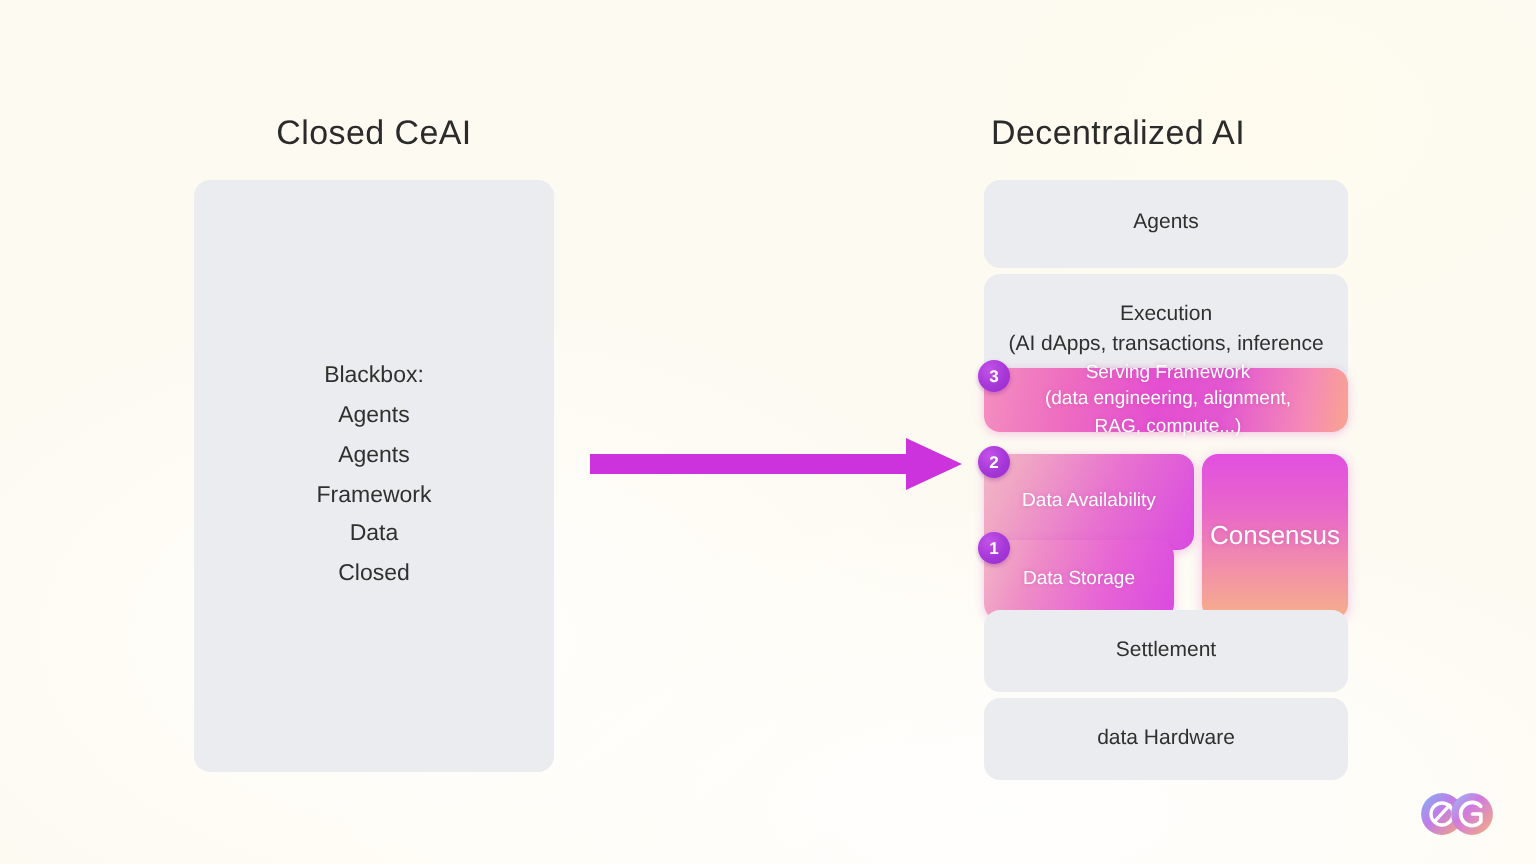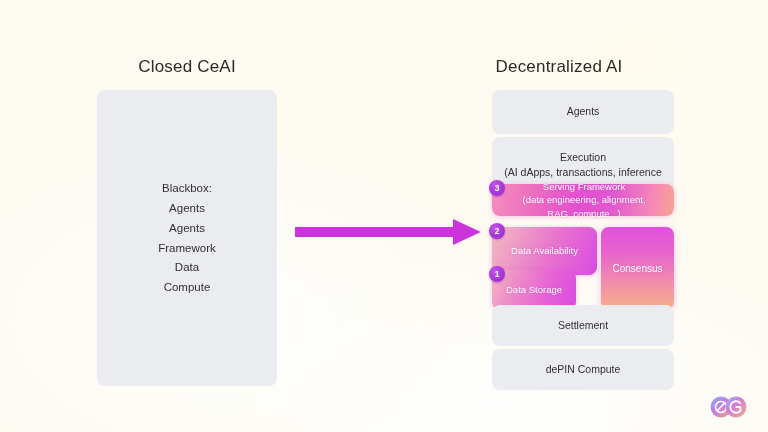--- a/index.html
+++ b/index.html
@@ -92,30 +92,30 @@
   }
   #layer-serving .pinktext{ padding:0 18px 0 20px; }
 
   
   #layer-da{
     top:137px; left:0; width:105px; height:48px;
     background:linear-gradient(115deg,#f2b9c6 0%,#f0a4c4 18%,#e873cf 55%,#d94ae0 100%);
     box-shadow:0 1px 5px rgba(210,70,200,.28);
   }
   #layer-ds{
-    top:180px; left:0; width:84px; height:40px;
+    top:180px; left:0; width:95px; height:40px;
     background:linear-gradient(110deg,#f3b7c6 0%,#ef8fc6 25%,#e662d6 65%,#d94ae0 100%);
     box-shadow:0 1px 5px rgba(210,70,200,.28);
   }
   #layer-consensus{
     top:137px; left:109px; width:73px; height:83px;
     background:linear-gradient(180deg,#e14fe0 0%,#e968c9 35%,#f291a8 70%,#f6b089 100%);
     box-shadow:0 1px 6px rgba(210,70,200,.3);
   }
-  #layer-consensus .pinktext{ font-size:10px; }
+  #layer-consensus .pinktext{ font-size:13px; }
 
   
   .badge{
     position:absolute;
     width:16px; height:16px;
     border-radius:50%;
     background:radial-gradient(circle at 35% 30%, #c252e8 0%, #a435d6 60%, #9a2ecf 100%);
     color:#fff;
     font-size:8.5px; font-weight:bold;
     display:flex; align-items:center; justify-content:center;
@@ -145,21 +145,21 @@
 
   <div class="title" id="title-left">Closed CeAI</div>
 
   <div class="left-panel">
     <div class="left-list">
       <span>Blackbox:</span>
       <span>Agents</span>
       <span>Agents</span>
       <span>Framework</span>
       <span>Data</span>
-      <span>Compute</span>
+      <span>Closed</span>
     </div>
   </div>
 
   <svg class="arrow" viewBox="0 0 186 26">
     <path d="M0 8 H158 V0 L186 13 L158 26 V18 H0 Z" fill="#cc33dd"></path>
   </svg>
 
   <div class="title" id="title-right">Decentralized AI</div>
 
   <div class="right-stack">
@@ -192,21 +192,21 @@
 
     <div class="layer" id="layer-consensus">
       <span class="pinktext">Consensus</span>
     </div>
 
     <div class="layer grey" id="layer-settlement">
       <span>Settlement</span>
     </div>
 
     <div class="layer grey" id="layer-depin">
-      <span>dePIN Compute</span>
+      <span>data Hardware</span>
     </div>
 
     <div class="badge" id="badge-3">3</div>
     <div class="badge" id="badge-2">2</div>
     <div class="badge" id="badge-1">1</div>
   </div>
 
   <div class="logos">
     <svg class="logo" id="logo-a" viewBox="0 0 40 40">
       <defs>

